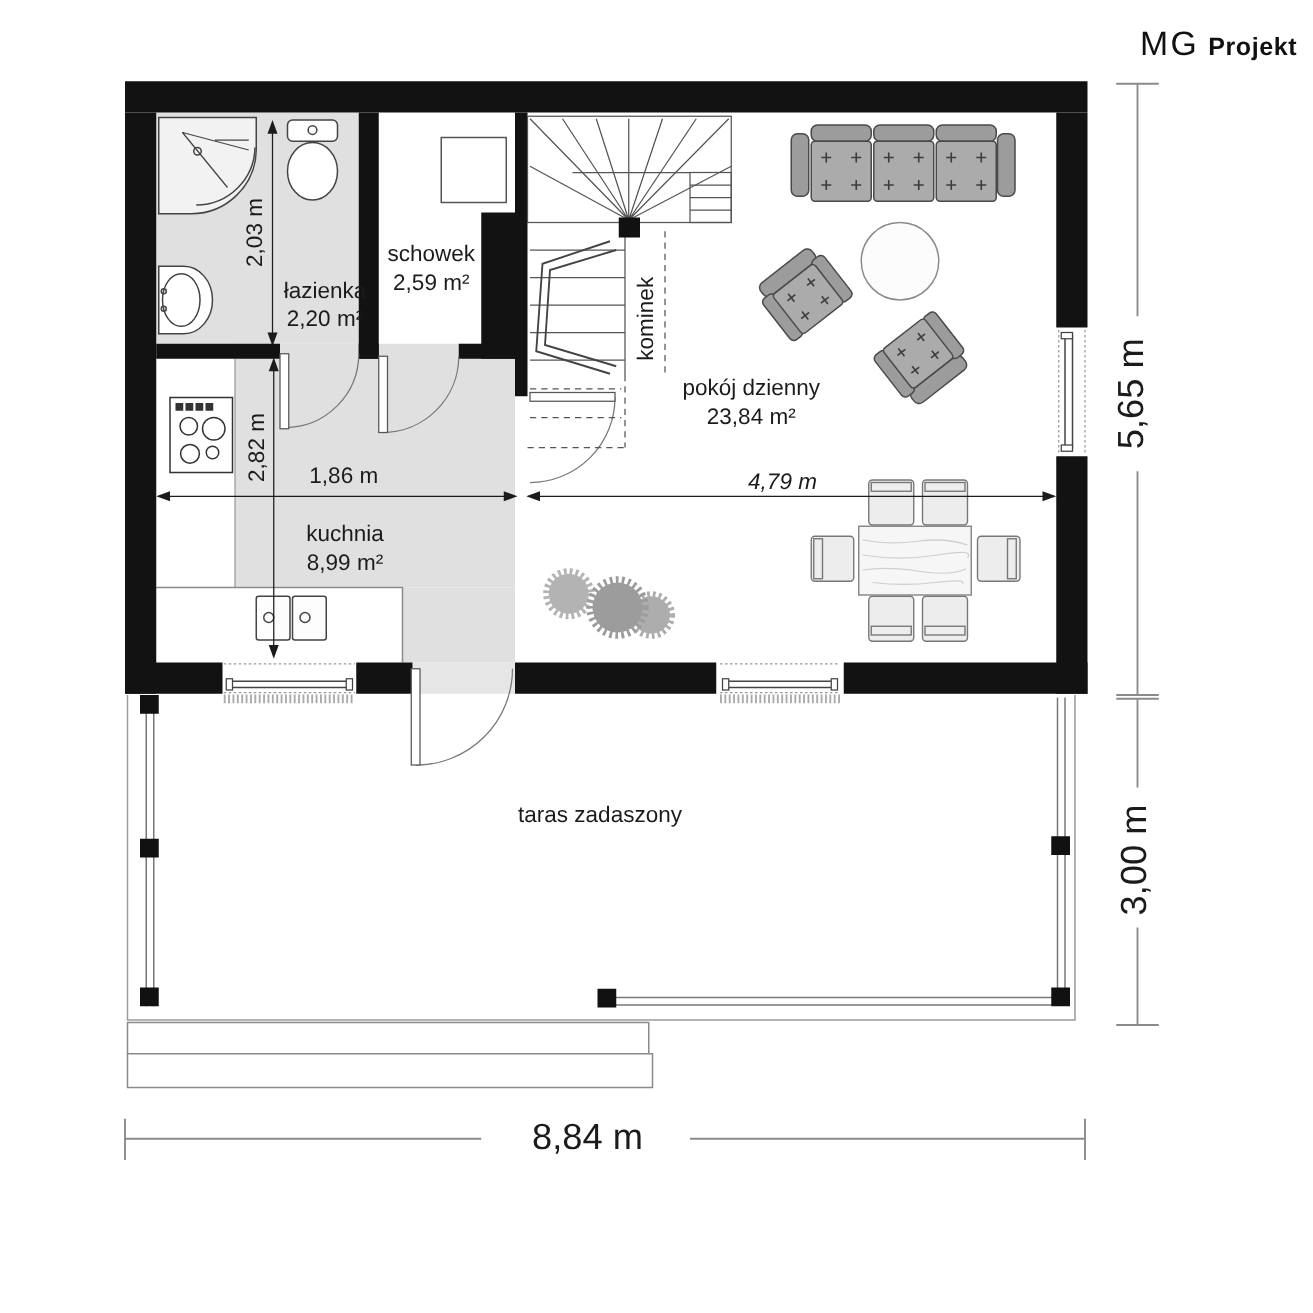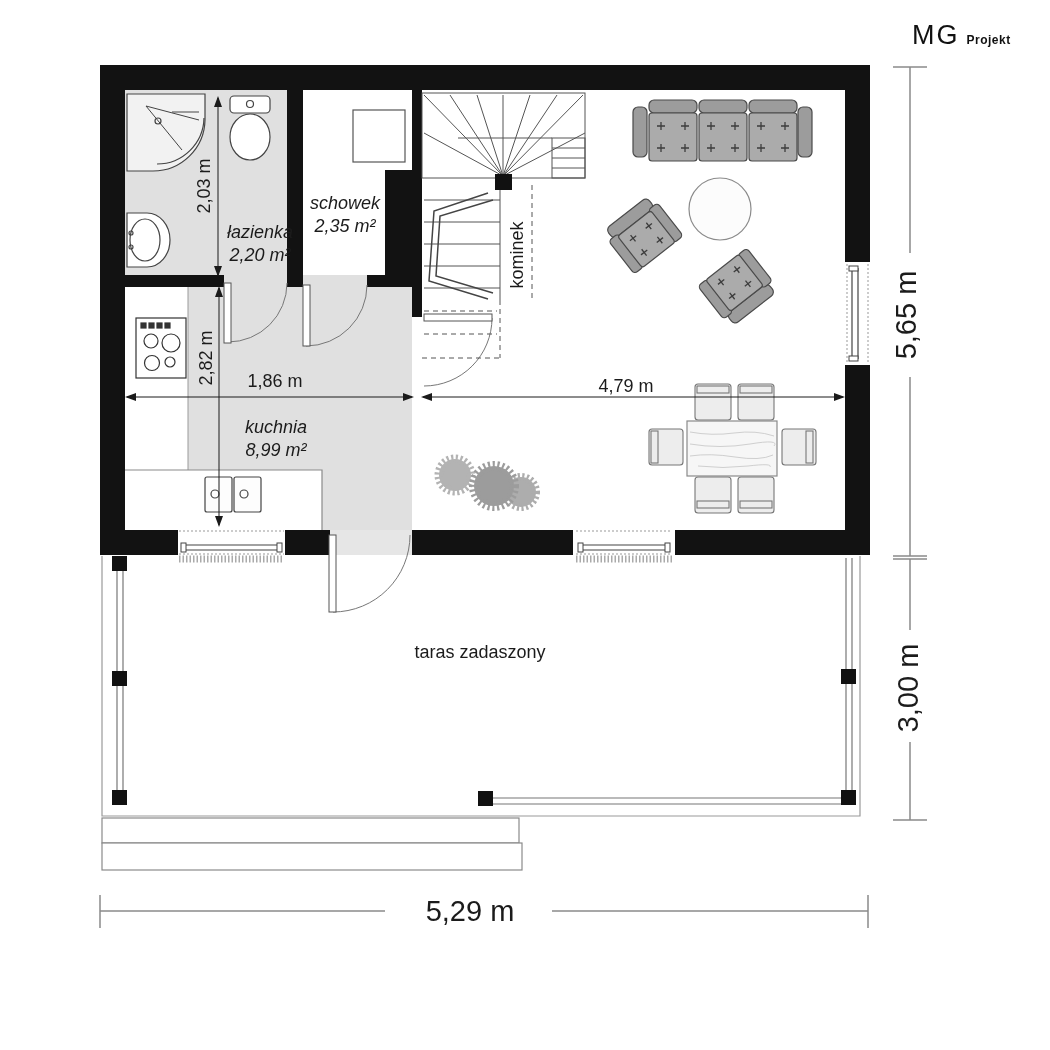--- a/index.html
+++ b/index.html
@@ -2,26 +2,26 @@
 <html><head>
 <meta charset="utf-8">
 <style>
   html,body{margin:0;padding:0;background:#ffffff;width:1050px;height:1050px;overflow:hidden;}
   #plan{position:relative;width:1050px;height:1050px;font-family:"Liberation Sans",sans-serif;border-radius:21px;}
   #plan svg{position:absolute;left:0;top:0;}
   .txt{position:absolute;transform:translate(-50%,-50%);text-align:center;color:#1b1b1b;
        font-family:"Liberation Sans",sans-serif;white-space:nowrap;}
   .rot{transform:translate(-50%,-50%) rotate(-90deg);}
   .room{font-size:18px;line-height:23px;}
-  .room span{display:block;font-style:italic;}
+  .room span{display:block;}
   .dim-s{font-size:18px;}
   .dim-l{font-size:29px;}
   .logo{position:absolute;left:912px;top:20px;display:flex;align-items:baseline;gap:7px;color:#111;}
   .logo .brand{font-size:27px;letter-spacing:2px;font-weight:400;}
-  .logo .suffix{font-size:12px;font-weight:700;letter-spacing:.5px;}
+  .logo .suffix{font-size:20px;font-weight:700;letter-spacing:.5px;}
 </style>
 </head>
 <body>
 
 <div id="plan">
 
 <svg width="1050" height="1050" viewBox="0 0 1050 1050">
 
   <g>
     <rect x="125" y="90" width="162" height="185" fill="#e0e0e0"></rect>
@@ -282,30 +282,34 @@
     <span class="brand">MG</span>
     <span class="suffix">Projekt</span>
   </div>
 
   <div class="txt room" style="left:260px;top:244px;">
     <span>łazienka</span>
     <span>2,20 m²</span>
   </div>
   <div class="txt room" style="left:345px;top:215px;">
     <span>schowek</span>
-    <span>2,35 m²</span>
+    <span>2,59 m²</span>
   </div>
   <div class="txt room" style="left:264px;top:439px;margin-left:12px;">
     <span>kuchnia</span>
     <span>8,99 m²</span>
   </div>
+  <div class="txt room" style="left:601px;top:322px;">
+    <span>pokój dzienny</span>
+    <span>23,84 m²</span>
+  </div>
   <div class="txt room rot" style="left:517px;top:255px;">kominek</div>
   <div class="txt room" style="left:480px;top:652px;">taras zadaszony</div>
 
   <div class="txt dim-s rot" style="left:204px;top:186px;">2,03 m</div>
   <div class="txt dim-s rot" style="left:206px;top:358px;">2,82 m</div>
   <div class="txt dim-s" style="left:275px;top:381px;">1,86 m</div>
-  <div class="txt dim-s" style="left:626px;top:386px;">4,79 m</div>
+  <div class="txt dim-s" style="left:626px;top:386px;font-style:italic;">4,79 m</div>
   <div class="txt dim-l rot" style="left:906px;top:315px;">5,65 m</div>
   <div class="txt dim-l rot" style="left:908px;top:688px;">3,00 m</div>
-  <div class="txt dim-l" style="left:470px;top:911px;">5,29 m</div>
+  <div class="txt dim-l" style="left:470px;top:911px;">8,84 m</div>
 
 </div>
 
 </body></html>

